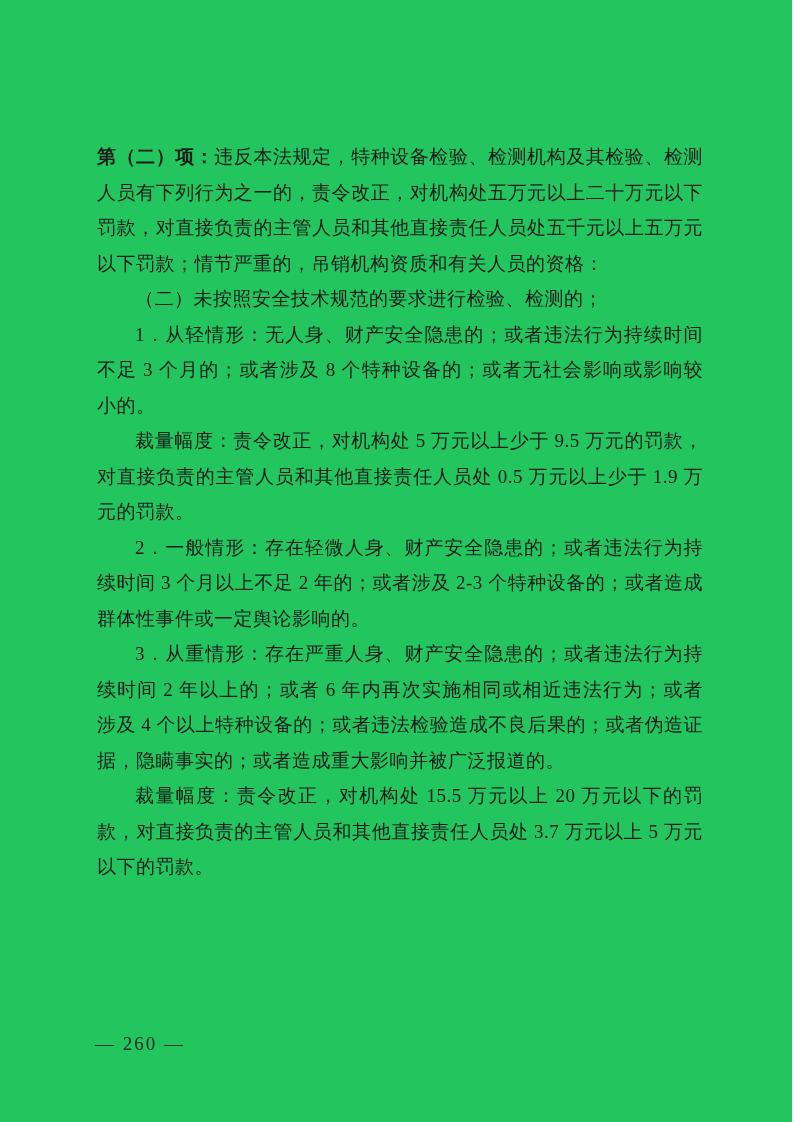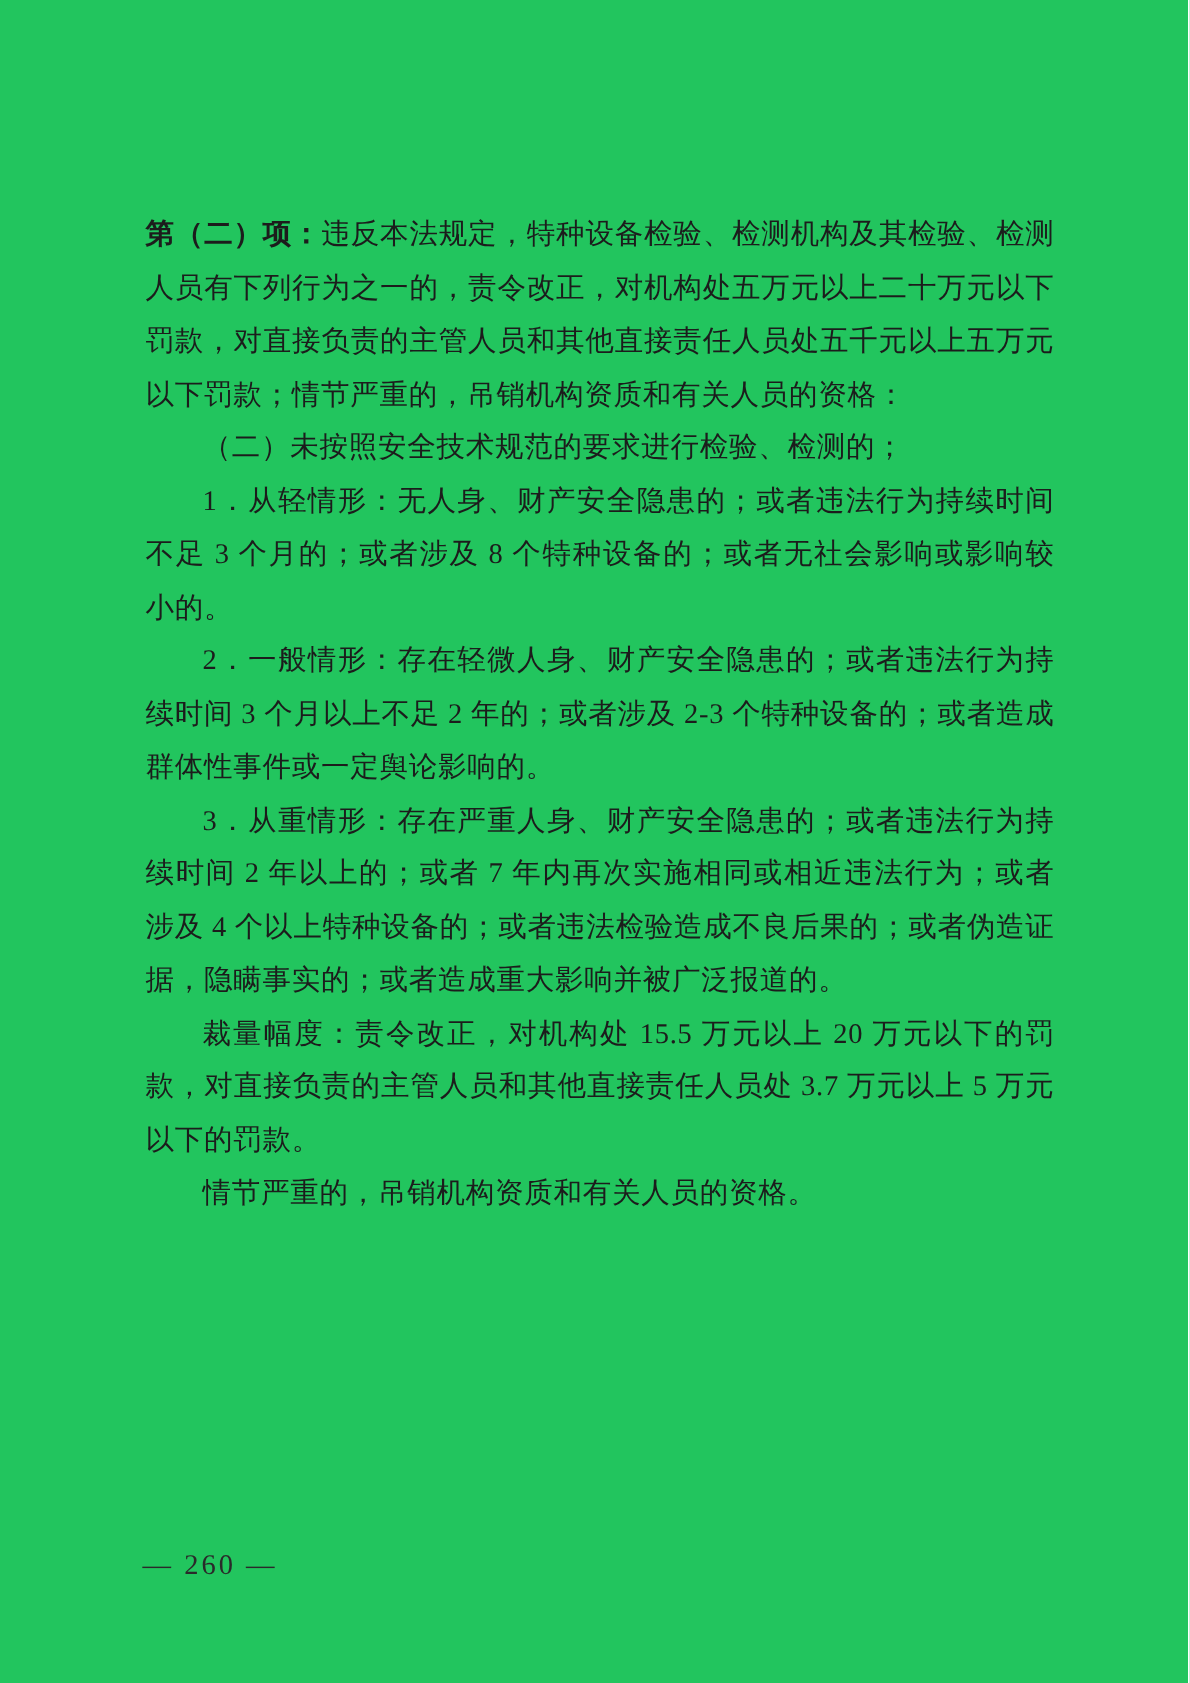--- a/index.html
+++ b/index.html
@@ -58,27 +58,27 @@
 
   <div class="text-block">
 
     <p class="para"><span class="lead">第（二）项：</span><span>违反本法规定，特种设备检验、检测机构及其检验、检测人员有下列行为之一的，责令改正，对机构处五万元以上二十万元以下罚款，对直接负责的主管人员和其他直接责任人员处五千元以上五万元以下罚款；情节严重的，吊销机构资质和有关人员的资格：</span></p>
 
     <p class="para indent">（二）未按照安全技术规范的要求进行检验、检测的；</p>
 
 
     <p class="para indent">1．从轻情形：无人身、财产安全隐患的；或者违法行为持续时间不足 3 个月的；或者涉及 8 个特种设备的；或者无社会影响或影响较小的。</p>
 
+    <p class="para indent">裁量幅度：责令改正，对机构处 5 万元以上少于 9.5 万元的罚款，对直接负责的主管人员和其他直接责任人员处 0.5 万元以上少于 1.9 万元的罚款。</p>
 
     <p class="para indent">2．一般情形：存在轻微人身、财产安全隐患的；或者违法行为持续时间 3 个月以上不足 2 年的；或者涉及 2-3 个特种设备的；或者造成群体性事件或一定舆论影响的。</p>
 
 
-    <p class="para indent">3．从重情形：存在严重人身、财产安全隐患的；或者违法行为持续时间 2 年以上的；或者 7 年内再次实施相同或相近违法行为；或者涉及 4 个以上特种设备的；或者违法检验造成不良后果的；或者伪造证据，隐瞒事实的；或者造成重大影响并被广泛报道的。</p>
+    <p class="para indent">3．从重情形：存在严重人身、财产安全隐患的；或者违法行为持续时间 2 年以上的；或者 6 年内再次实施相同或相近违法行为；或者涉及 4 个以上特种设备的；或者违法检验造成不良后果的；或者伪造证据，隐瞒事实的；或者造成重大影响并被广泛报道的。</p>
 
     <p class="para indent">裁量幅度：责令改正，对机构处 15.5 万元以上 20 万元以下的罚款，对直接负责的主管人员和其他直接责任人员处 3.7 万元以上 5 万元以下的罚款。</p>
 
-    <p class="para indent">情节严重的，吊销机构资质和有关人员的资格。</p>
 
   </div>
 
   <div class="footer">— 260 —</div>
 
 </div>
 
 </body></html>

